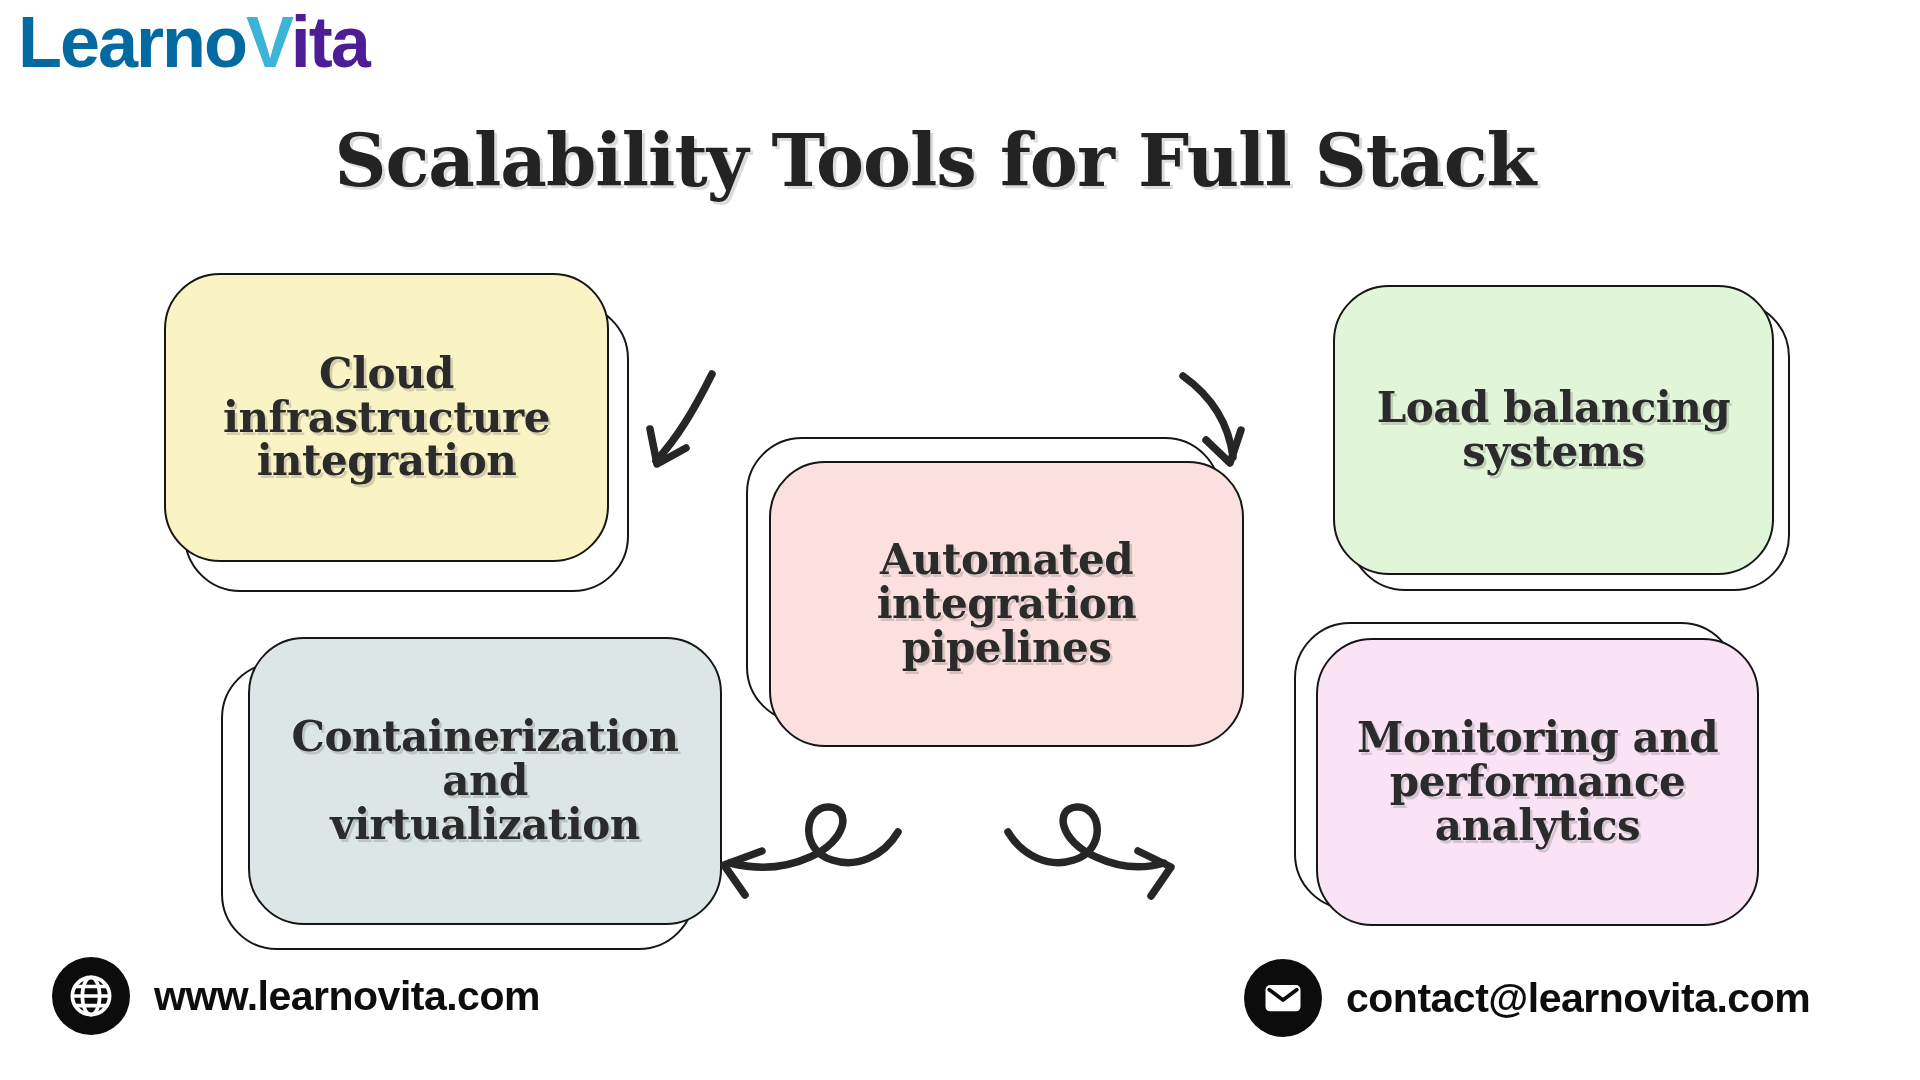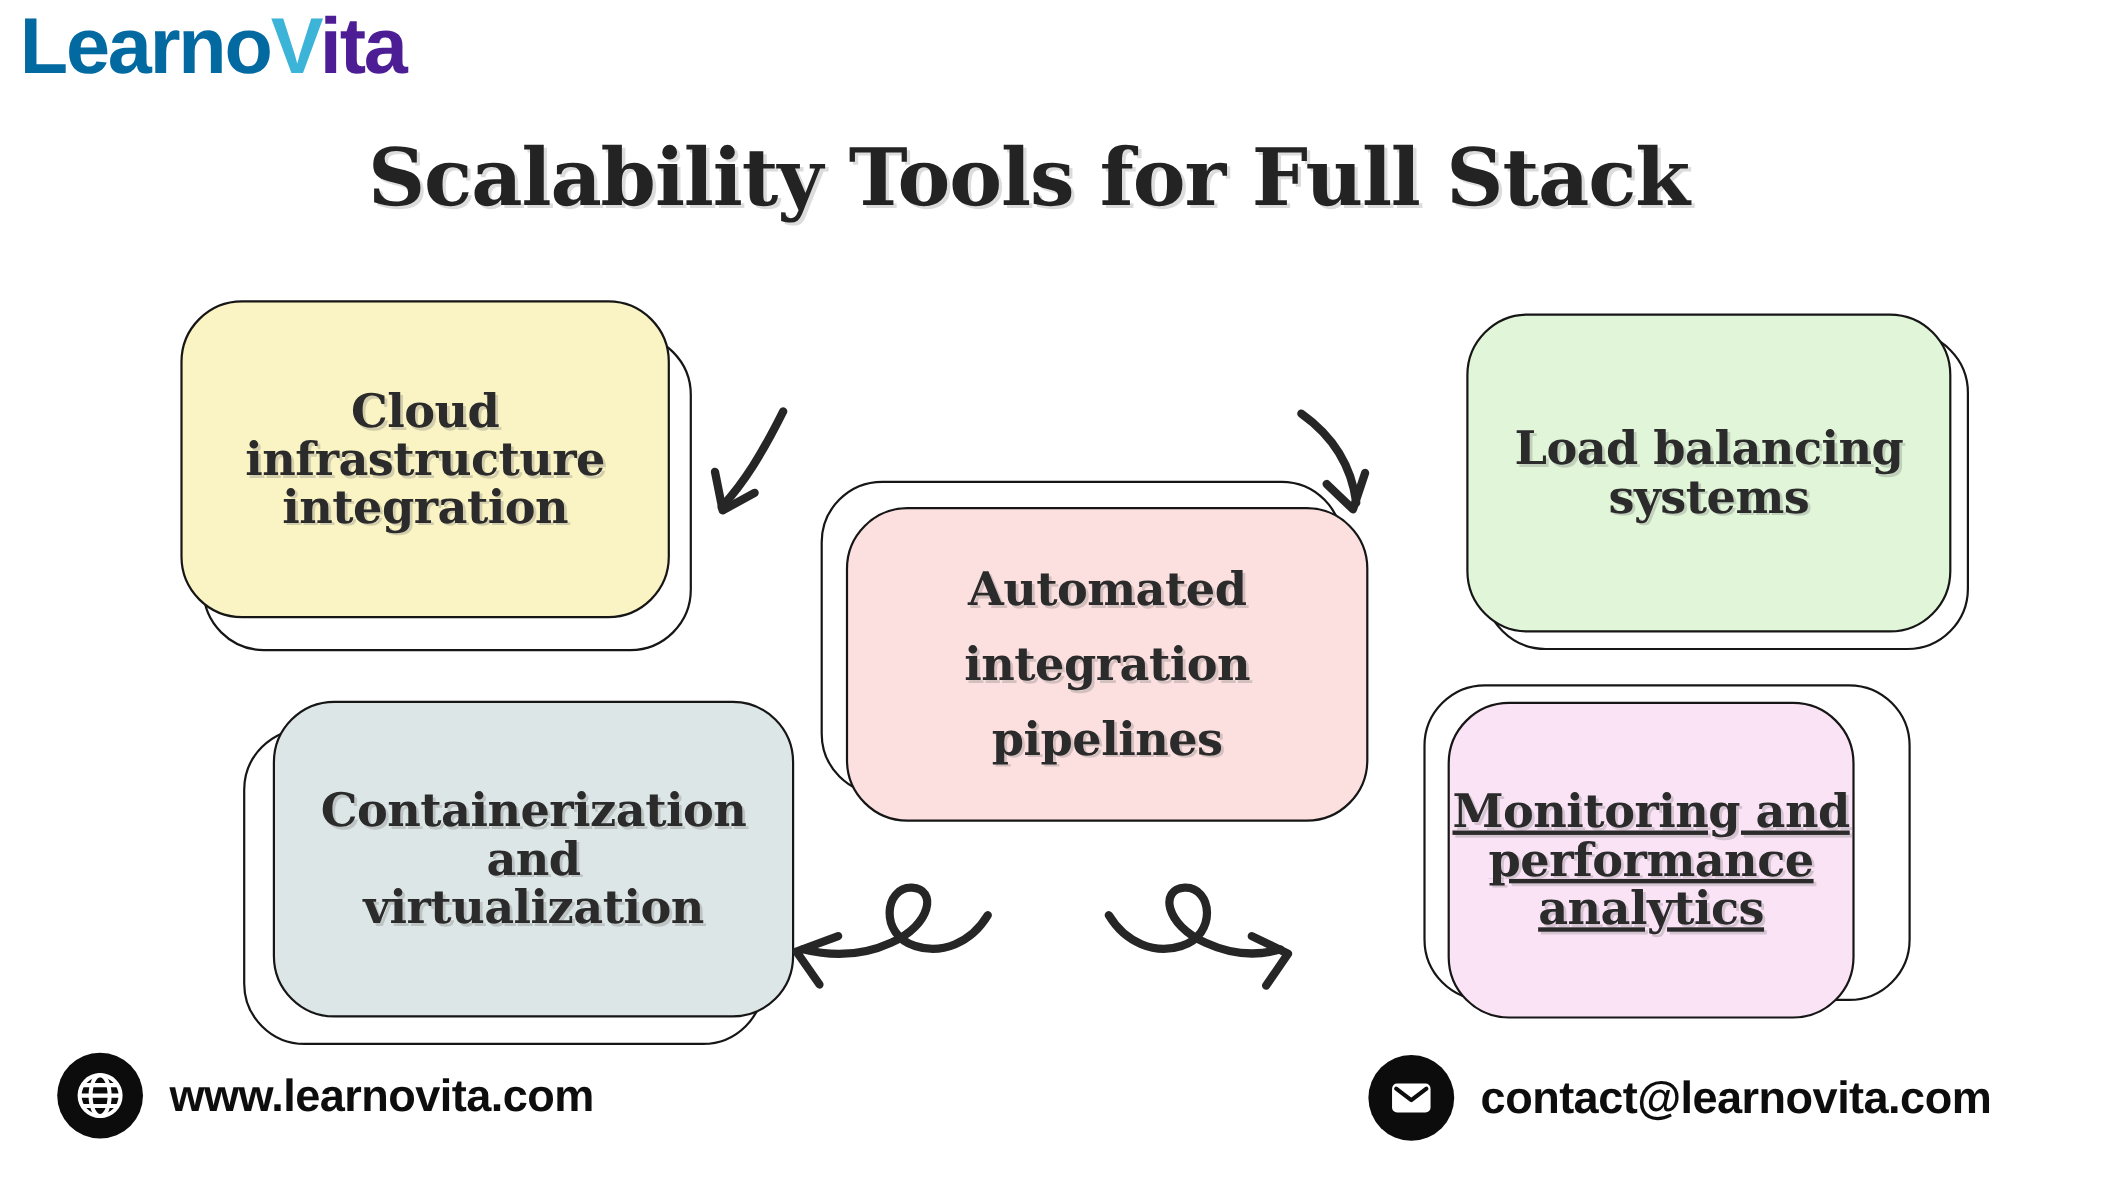--- a/index.html
+++ b/index.html
@@ -31,31 +31,31 @@
   #box-cloud .fill{left:0;top:0;width:445px;height:289px;}
   #box-cloud .outline{left:20px;top:30px;width:445px;height:289px;}
 
   
   #box-container{left:175px;top:637px;}
   #box-container .fill{left:27px;top:0;width:474px;height:288px;}
   #box-container .outline{left:0;top:25px;width:474px;height:288px;}
 
   
   #box-automated{left:700px;top:437px;}
-  #box-automated .fill{left:23px;top:24px;width:475px;height:286px;gap:24px;}
+  #box-automated .fill{left:23px;top:24px;width:475px;height:286px;}
   #box-automated .outline{left:0;top:0;width:475px;height:286px;}
 
   
   #box-load{left:1287px;top:270px;}
   #box-load .fill{left:0;top:15px;width:441px;height:290px;}
   #box-load .outline{left:16px;top:31px;width:441px;height:290px;}
 
   
   #box-monitor{left:1248px;top:622px;}
-  #box-monitor .fill{left:22px;top:16px;width:370px;height:288px;text-decoration:underline;}
+  #box-monitor .fill{left:22px;top:16px;width:443px;height:288px;}
   #box-monitor .outline{left:0;top:0;width:443px;height:288px;}
 
   
   .arrows{position:absolute;left:0;top:0;width:1920px;height:1080px;pointer-events:none;}
   .arrows path{fill:none;stroke:#262626;stroke-width:7.5;stroke-linecap:round;stroke-linejoin:round;}
 
   
   .footer-item{position:absolute;display:flex;align-items:center;gap:24px;}
   #footer-web{left:52px;top:957px;}
   #footer-mail{left:1244px;top:959px;}

